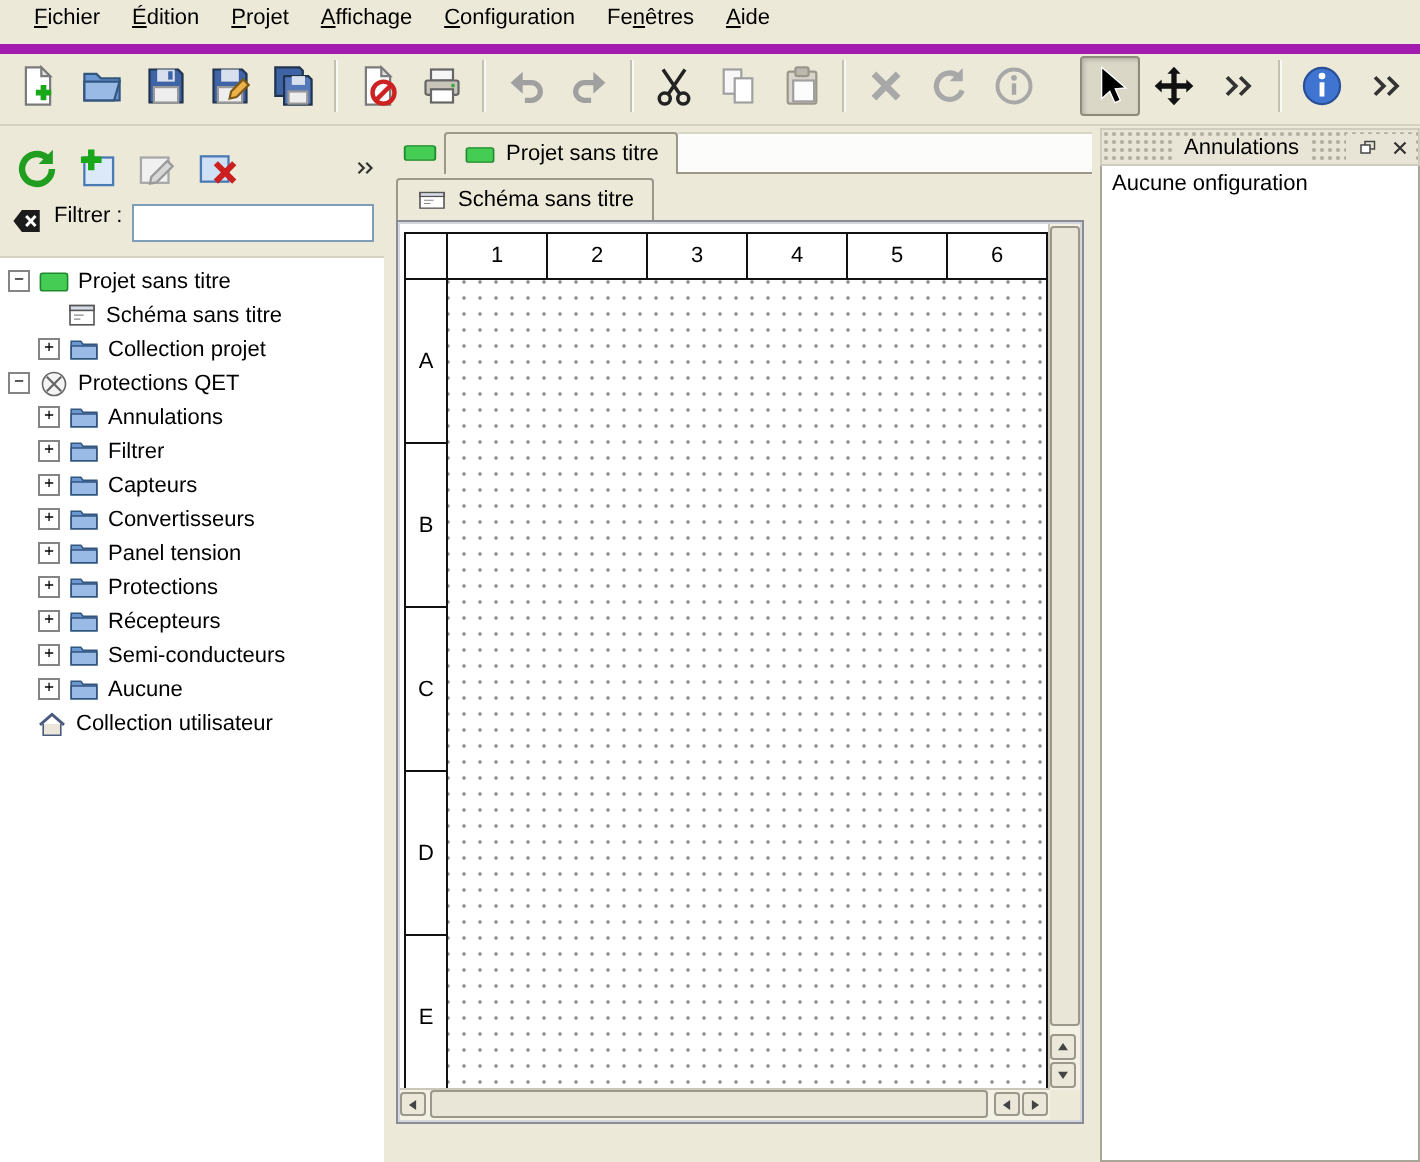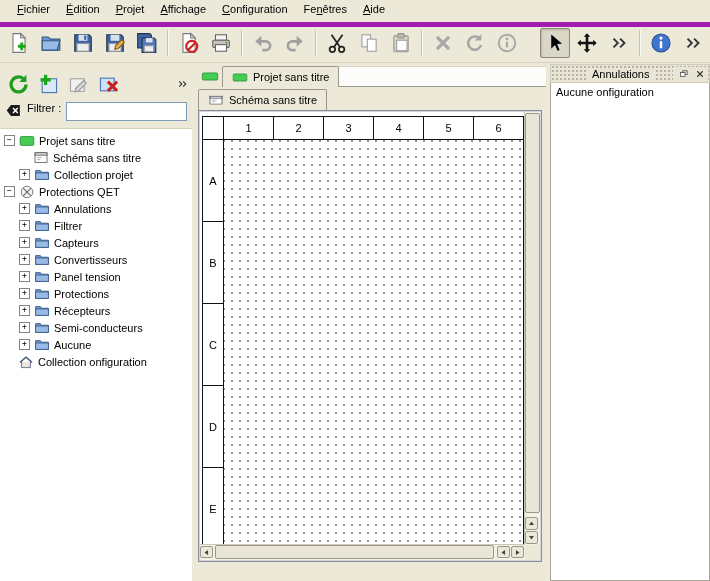--- a/index.html
+++ b/index.html
@@ -468,21 +468,21 @@
         <span class="tree-lb">Aucune</span>
       </div>
       <div class="tree-row" style="padding-left: 3px;">
         <span class="exp-sp"></span>
         <span class="tree-ic">
           <svg viewBox="0 0 20 20">
             <path d="M2.5 10.5L10 4l7.5 6.5" fill="none" stroke="#4a5a7a" stroke-width="1.8"></path>
             <path d="M4.5 10v7h11v-7" fill="#ece6da" stroke="#4a5a7a"></path>
           </svg>
         </span>
-        <span class="tree-lb">Collection onfiguration</span>
+        <span class="tree-lb">Collection utilisateur</span>
       </div>
     </div>
 </div>
 
 <div class="workspace">
   <div class="tabstrip">
     <span class="corner-ic">
         <svg viewBox="0 0 20 20" preserveAspectRatio="none">
           <rect x="1.5" y="4.5" width="17" height="11" rx="1.5" fill="#45cc55" stroke="#1f8a2d"></rect>
         </svg>

